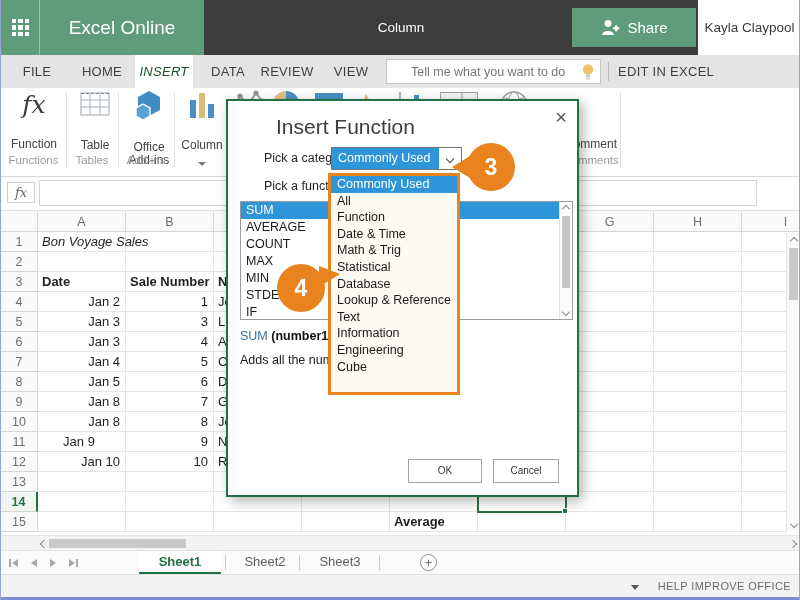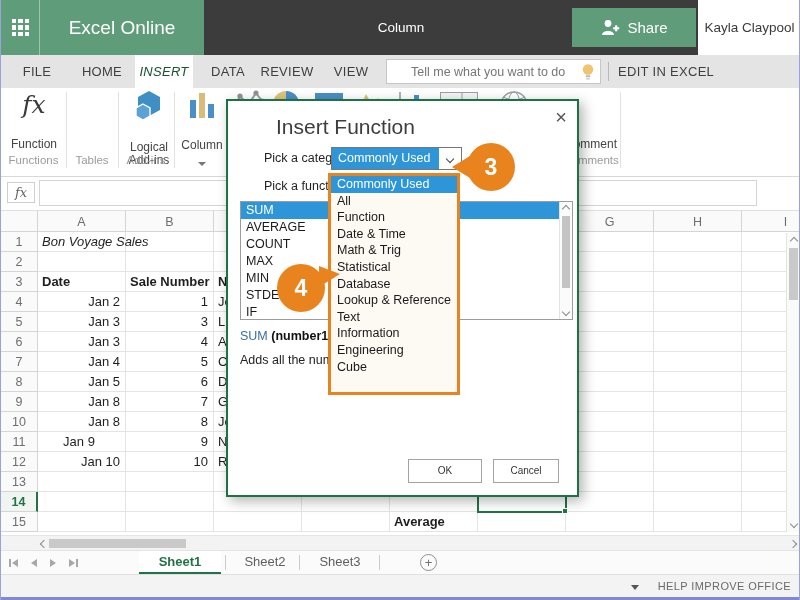--- a/index.html
+++ b/index.html
@@ -160,27 +160,38 @@
     <div class="abs mdivider"></div>
     <div class="abs editlink">EDIT IN EXCEL</div>
   </div>
 
   <div class="abs ribbon">
     <div class="rbtn" style="left:4px;width:58px">
       <div class="fxicon">fx</div>
       <div class="rlabel">Function</div>
     </div>
     <div class="vsep" style="left:65px"></div>
+    <div class="rbtn" style="left:68px;width:52px">
+      <svg width="30" height="28" viewBox="0 0 30 28">
+        <rect x="1" y="3" width="28" height="22" fill="#fff" stroke="#9aa5ad"></rect>
+        <line x1="1" y1="3.5" x2="29" y2="3.5" stroke="#7f8b94" stroke-dasharray="3,2"></line>
+        <line x1="1" y1="10" x2="29" y2="10" stroke="#a9b2b9"></line>
+        <line x1="1" y1="17" x2="29" y2="17" stroke="#a9b2b9"></line>
+        <line x1="10" y1="3" x2="10" y2="25" stroke="#a9b2b9"></line>
+        <line x1="20" y1="3" x2="20" y2="25" stroke="#a9b2b9"></line>
+      </svg>
+      <div class="rlabel">Table</div>
+    </div>
     <div class="vsep" style="left:117px"></div>
     <div class="rbtn" style="left:120px;width:56px">
       <svg width="30" height="30" viewBox="0 0 30 30">
         <polygon points="15,1 26,7 26,20 15,26 4,20 4,7" fill="#3f8fc5"></polygon>
         <polygon points="9,14 16,18 16,26 9,30 2,26 2,18" fill="#5ba3d4" stroke="#fff" stroke-width="1.4"></polygon>
       </svg>
-      <div class="rlabel">Logical</div>
+      <div class="rlabel">Office</div>
       <div class="rlabel" style="margin-top:0">Add-ins</div>
     </div>
     <div class="vsep" style="left:173px"></div>
     <div class="rbtn" style="left:178px;width:46px">
       <svg width="26" height="28" viewBox="0 0 26 28">
         <rect x="1" y="10" width="6" height="18" fill="#4a8fc7"></rect>
         <rect x="10" y="3" width="6" height="25" fill="#d9bc7a"></rect>
         <rect x="19" y="14" width="6" height="14" fill="#4a8fc7"></rect>
       </svg>
       <div class="rlabel">Column</div>

